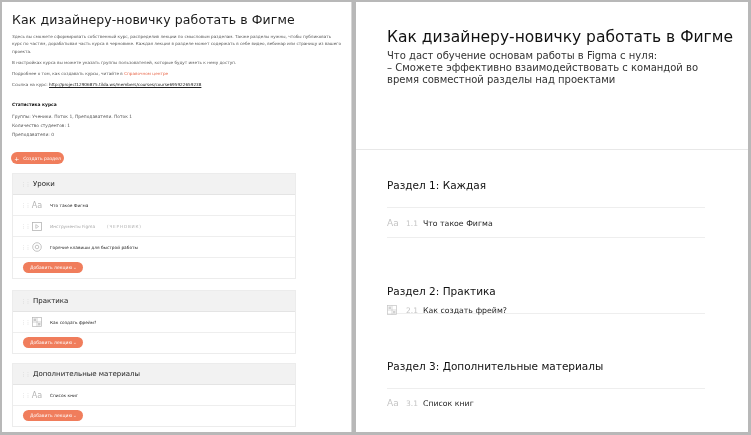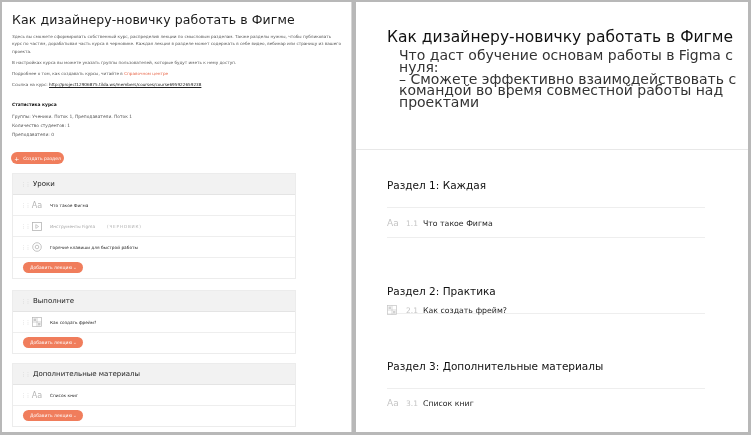--- a/index.html
+++ b/index.html
@@ -31,21 +31,21 @@
   .row .icon { width: 12px; height: 10px; margin-left: 2px; margin-right: 7px; display: flex; align-items: center; justify-content: center; color: #b5b5b5; }
   .row .lname { font-size: 4.3px; color: #222; }
   .row .lname.muted { color: #a8a8a8; }
   .row .draft { font-size: 4.2px; color: #b0b0b0; margin-left: 12px; letter-spacing: 0.8px; }
   .add-row { height: 20px; position: relative; }
   .add-btn { left: 10px; top: 4px; width: 60px; height: 11px; justify-content: flex-start; padding-left: 7px; }
   .add-btn .chev { position: absolute; right: 6px; top: 2px; font-size: 5px; color: #ffe2d8; }
 
   
   .r-title { position: absolute; left: 31px; top: 26px; font-size: 15.5px; color: #111; white-space: nowrap; }
-  .r-intro { position: absolute; left: 43px; top: 48px; width: 340px; font-size: 14px; line-height: 11.8px; color: #333; }
+  .r-intro { position: absolute; left: 31px; top: 48px; width: 340px; font-size: 10px; line-height: 11.8px; color: #333; }
   .r-divider { position: absolute; left: 0; top: 147px; width: 392px; height: 1px; background: #e8e8e8; }
   .r-sec-title { position: absolute; left: 31px; font-size: 10.5px; color: #111; white-space: nowrap; }
   .r-line { position: absolute; left: 31px; width: 318px; height: 1px; background: #eeeeee; }
   .r-item { position: absolute; left: 31px; display: flex; align-items: center; height: 14px; }
   .r-item .ricon { width: 13px; color: #c4c4c4; font-size: 9px; display: flex; align-items: center; justify-content: flex-start; margin-right: 6px; }
   .r-item .rnum { font-size: 7.5px; color: #c4c4c4; margin-right: 5px; }
   .r-item .rname { font-size: 7.8px; color: #222; }
 </style>
 </head>
 <body>
@@ -107,21 +107,21 @@
       <button class="btn-orange add-btn">
         <span>Добавить лекцию</span>
         <span class="chev">⌄</span>
       </button>
     </div>
   </div>
 
   <div class="section" style="top:288px">
     <div class="section-head">
       <span class="drag">⋮⋮</span>
-      <span class="section-name">Выполните</span>
+      <span class="section-name">Практика</span>
     </div>
     <div class="row">
       <span class="drag">⋮⋮</span>
       <span class="icon">
         <svg width="10" height="10" viewBox="0 0 10 10">
             <rect x="0.5" y="0.5" width="9" height="9" fill="none" stroke="#b5b5b5" stroke-width="0.7"></rect>
             <line x1="5" y1="0.5" x2="5" y2="9.5" stroke="#b5b5b5" stroke-width="0.6"></line>
             <line x1="0.5" y1="5" x2="9.5" y2="5" stroke="#b5b5b5" stroke-width="0.6"></line>
             <rect x="1.5" y="1.5" width="2.5" height="2.5" fill="#c8c8c8"></rect>
             <rect x="6" y="6" width="2.5" height="2.5" fill="#c8c8c8"></rect>
@@ -153,21 +153,21 @@
         <span class="chev">⌄</span>
       </button>
     </div>
   </div>
 </div>
 
 <div class="panel" id="right">
   <div class="r-title">Как дизайнеру-новичку работать в Фигме</div>
   <div class="r-intro">
     <div>Что даст обучение основам работы в Figma с нуля:</div>
-    <div>– Сможете эффективно взаимодействовать с командой во время совместной работы над проектами</div>
+    <div>– Сможете эффективно взаимодействовать с командой во время совместной разделы над проектами</div>
   </div>
   <div class="r-divider"></div>
 
   <div class="r-sec-title" style="top:177px">Раздел 1: Каждая</div>
   <div class="r-line" style="top:205px"></div>
   <div class="r-item" style="top:214px">
     <span class="ricon">Aa</span>
     <span class="rnum">1.1</span>
     <span class="rname">Что такое Фигма</span>
   </div>

